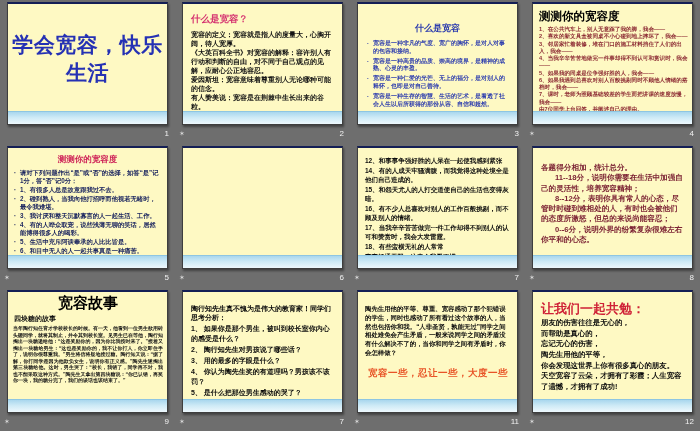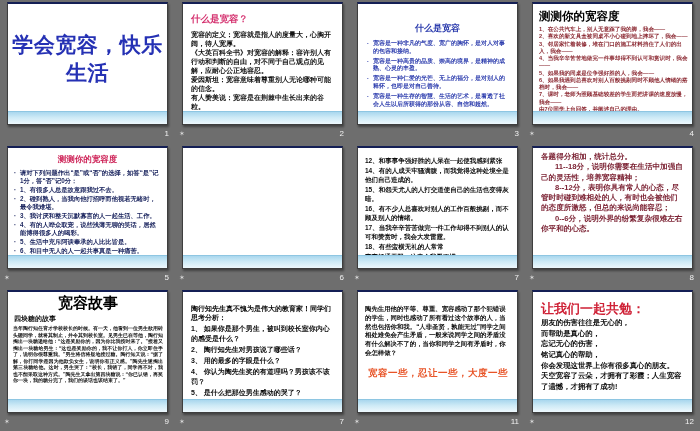--- a/index.html
+++ b/index.html
@@ -1,21 +1,21 @@
 <!DOCTYPE html>
 <html><head>
 <meta charset="utf-8">
 <style>
   * { margin:0; padding:0; box-sizing:border-box; }
   html,body { width:700px; height:431px; overflow:hidden; }
   body { font-family:"Liberation Sans","DejaVu Sans",sans-serif; background:#6e6e6e; }
   #stage { width:700px; height:431px; background:#6e6e6e; display:grid;
            grid-template-columns:repeat(4,175px); grid-template-rows:144px 144px 143px; }
   .cell { position:relative; }
-  .thumb { position:absolute; left:7px; top:2px; width:161px; height:123px; background:#ffffff;
+  .thumb { position:absolute; left:7px; top:2px; width:161px; height:123px; background:#fef9c3;
            border:1px solid #3e3e3e; border-top:2px solid #141f55;
            box-shadow:1px 2px 2px rgba(0,0,0,.4); overflow:hidden; cursor:pointer; }
   .band { position:absolute; left:0; right:0; bottom:0; height:13px;
           background:linear-gradient(180deg,#a9d7ee 0%,#cdeaf6 45%,#eef8fd 100%);
           border-top:1px solid #8ec6e2; }
   .content { position:absolute; left:0; top:0; right:0; bottom:13px; overflow:hidden; }
   .meta { position:absolute; top:129px; left:0; width:175px; height:14px; }
   .star { position:absolute; left:4px; top:1px; font-size:7px; color:#d9d9d9; line-height:1; }
   .num  { position:absolute; right:6px; top:1px; font-size:8px; color:#f1f1f1; line-height:1; }
 
@@ -40,21 +40,21 @@
   .t5-title { text-align:center; font-size:8.5px; font-weight:800; color:#ce2257; margin-bottom:3px; }
   .t5-item  { font-size:6.3px; font-weight:700; color:#1d2760; line-height:1.28; padding-left:6px; position:relative; margin-bottom:1px; }
   .t5-item::before { content:"·"; position:absolute; left:0; top:0; }
   
   .t6 { padding:13px 7px 0 8px; }
   .t6-line { font-size:7.2px; font-weight:800; color:#0c0c0c; line-height:1.3; margin-bottom:4px; }
   
   .t7 { padding:9px 5px 0 7px; }
   .t7-line { font-size:6.5px; font-weight:800; color:#0c0c0c; line-height:1.3; margin-bottom:2px; }
   
-  .t8 { padding:4px 7px 0 8px; }
+  .t8 { padding:15px 7px 0 8px; }
   .t8-line { font-size:7.6px; font-weight:700; color:#7c2334; line-height:1.35; }
   .t8-line + .t8-line { text-indent:14px; }
   
   .t9 { padding:2px 4px 0 5px; }
   .t9-title { text-align:center; font-size:15px; font-weight:800; color:#000; }
   .t9-sub   { font-size:7px; font-weight:800; color:#101010; margin:1px 0 1px 1px; }
   .t9-story { font-size:5px; font-weight:600; color:#161616; line-height:1.3; text-align:justify; }
   
   .t10 { padding:12px 6px 0 8px; }
   .t10-line { font-size:7px; font-weight:800; color:#0c0c0c; line-height:1.32; margin-bottom:2px; }
@@ -252,21 +252,21 @@
     </div>
   </div>
 
   <div class="cell">
     <div class="thumb">
       <div class="content t12">
         <div class="t12-heading">让我们一起共勉：</div>
         <div class="t12-line">朋友的伤害往往是无心的，</div>
         <div class="t12-line">而帮助是真心的，</div>
         <div class="t12-line">忘记无心的伤害，</div>
-        <div class="t12-line">铭记真心的帮助，</div>
+        <div class="t12-line">陶先生用他的平等，</div>
         <div class="t12-line">你会发现这世界上你有很多真心的朋友。</div>
         <div class="t12-line">天空宽容了云朵，才拥有了彩霞；人生宽容了遗憾，才拥有了成功!</div>
       </div>
       <div class="band"></div>
     </div>
     <div class="meta">
       <span class="star">✶</span>
       <span class="num">12</span>
     </div>
   </div>

